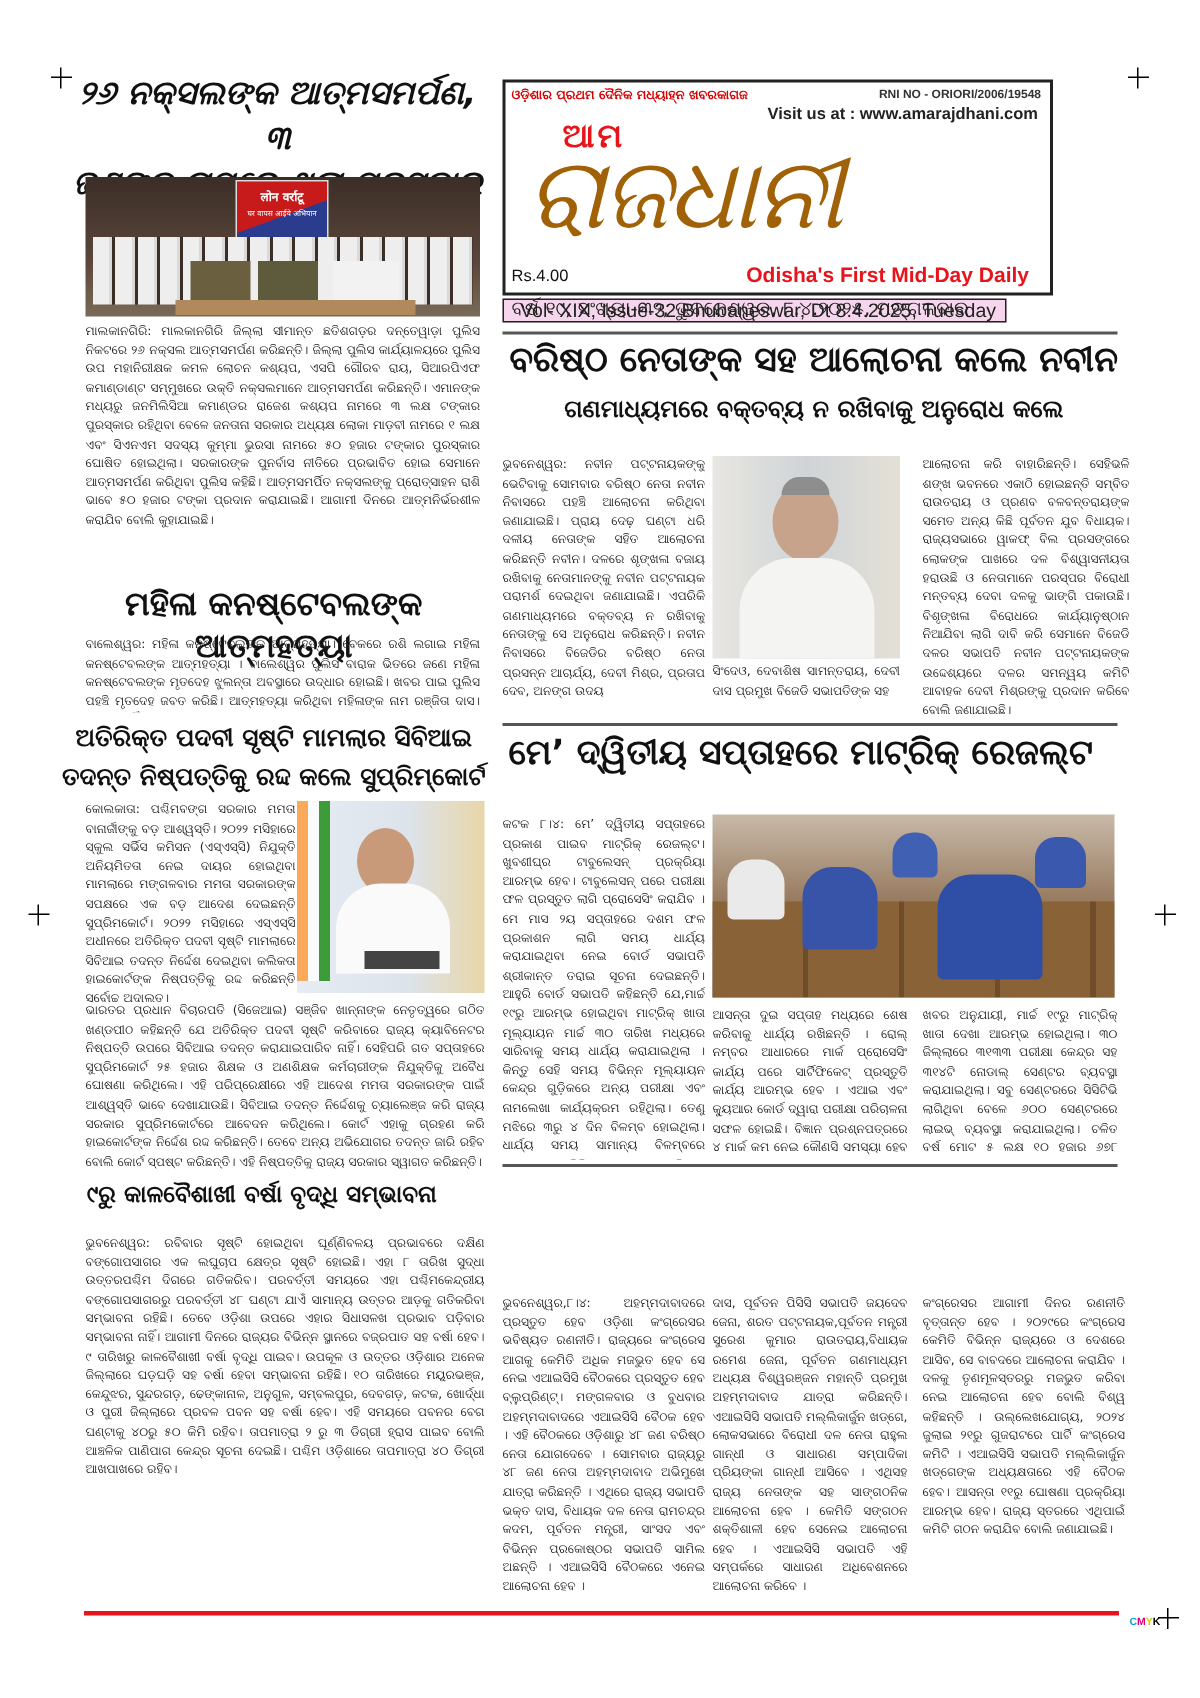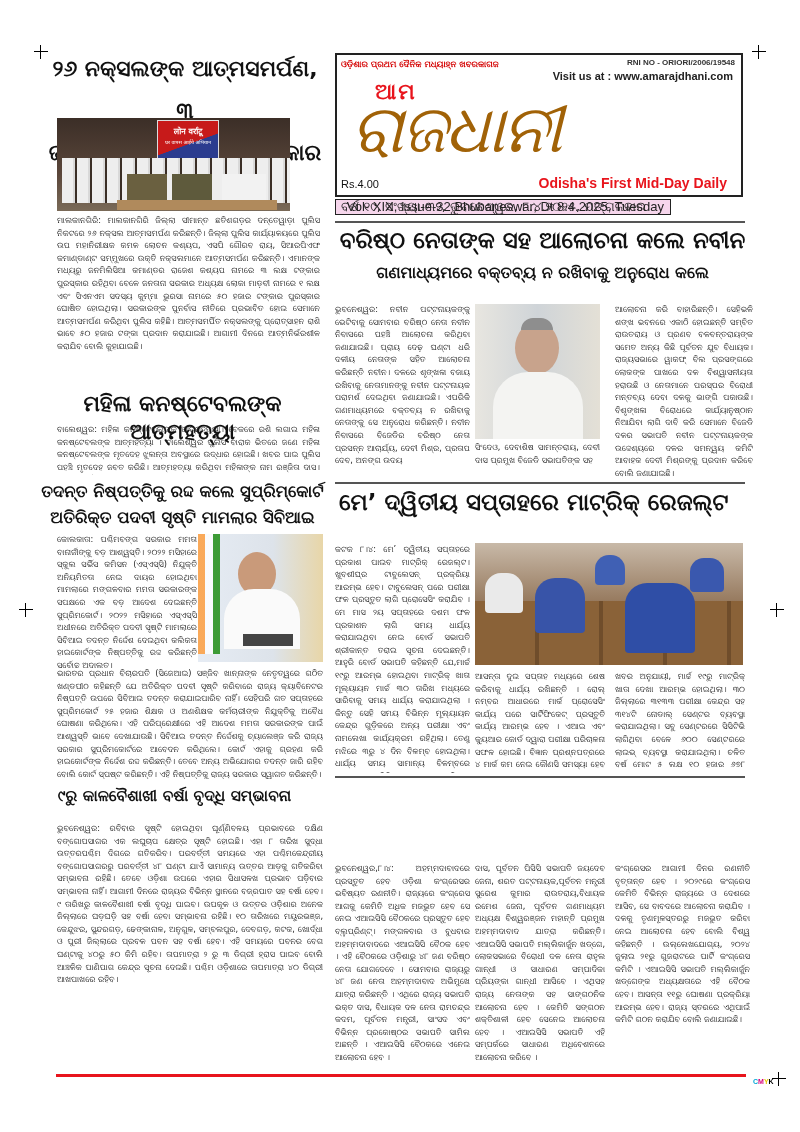--- a/index.html
+++ b/index.html
@@ -8,21 +8,21 @@
   .abs { position: absolute; }
   .crop { position: absolute; width: 14px; height: 14px; }
   .crop::before { content: ""; position: absolute; left: 6px; top: 0; width: 1px; height: 14px; background: #000; }
   .crop::after { content: ""; position: absolute; left: 0; top: 6px; width: 14px; height: 1px; background: #000; }
 
   .headline { font-family: "DejaVu Sans", sans-serif; font-weight: bold; color: #111; text-align: center; line-height: 1.25; }
   .body-text { font-size: 8.2px; line-height: 12.6px; color: #222; text-align: justify; overflow: hidden; }
   .rule { position: absolute; height: 2px; background: #555; }
 
   
-  .masthead { position: absolute; left: 335px; top: 53px; width: 408px; height: 144px; border: 2px solid #222; background: #fff; padding-left: 32px; }
+  .masthead { position: absolute; left: 335px; top: 53px; width: 367px; height: 144px; border: 2px solid #222; background: #fff; padding-left: 32px; }
   .tagline { position: absolute; left: 4px; top: 4px; font-size: 8.5px; color: #d40000; font-weight: bold; }
   .rni { position: absolute; right: 6px; top: 3px; font-size: 8px; font-weight: bold; color: #333; font-family: "Liberation Sans", sans-serif; }
   .visit { position: absolute; right: 8px; top: 15px; font-size: 11px; font-weight: bold; color: #222; font-family: "Liberation Sans", sans-serif; }
   .logo { position: absolute; left: 14px; top: 24px; width: 320px; height: 90px; }
   .logo-small { position: absolute; left: 24px; top: 0; font-size: 22px; font-weight: bold; color: #e8141c; letter-spacing: 2px; }
   .logo-big { position: absolute; left: 0; top: 18px; font-size: 66px; font-weight: normal; color: #a16207; font-style: italic; letter-spacing: -2px; line-height: 1; }
   .price { position: absolute; left: 4px; bottom: 5px; font-size: 11px; color: #111; font-family: "Liberation Sans", sans-serif; }
   .slogan { position: absolute; right: 14px; bottom: 4px; font-size: 14px; font-weight: bold; color: #e8141c; font-family: "Liberation Sans", sans-serif; margin-top: 48px; }
   .dateline { position: absolute; left: 335px; top: 199px; width: 336px; height: 16px; border: 1px solid #222; background: #f6d6ec; font-size: 13px; line-height: 14px; padding: 0 5px; }
   .dateline .od { position: absolute; left: 5px; color: #222; }
@@ -32,45 +32,45 @@
 </style>
 </head>
 <body>
 
 <div class="crop" style="left:34px;top:45px;"></div>
 <div class="crop" style="left:752px;top:45px;"></div>
 <div class="crop" style="left:19px;top:603px;"></div>
 <div class="crop" style="left:770px;top:603px;"></div>
 <div class="crop" style="left:772px;top:1072px;"></div>
 
-<div class="headline abs" style="left:40px;top:48px;width:290px;font-size:22px;line-height:42px;">
+<div class="headline abs" style="left:40px;top:48px;width:290px;font-size:22px;line-height:30px;font-style:italic;">
   <div>୨୬ ନକ୍ସଲଙ୍କ ଆତ୍ମସମର୍ପଣ, ୩</div>
   <div>ଜଣଙ୍କ ନାମରେ ଥିଲା ପୁରସ୍କାର</div>
 </div>
 
-<div class="photo" style="left:57px;top:118px;width:233px;height:93px;background:linear-gradient(#3b2e27,#5a463a 60%,#7a6a58);">
+<div class="photo" style="left:57px;top:118px;width:263px;height:93px;background:linear-gradient(#3b2e27,#5a463a 60%,#7a6a58);">
   <div class="abs" style="left:100px;top:2px;width:62px;height:42px;background:linear-gradient(160deg,#c71a1a 55%,#2b3c8f 56%);border:1px solid #ddd;text-align:center;">
     <div style="font-size:8px;color:#fff;font-weight:bold;margin-top:4px;">लोन वर्राटू</div>
     <div style="font-size:5px;color:#fff;margin-top:3px;">घर वापस आईये अभियान</div>
   </div>
   <div class="abs" style="left:5px;top:40px;width:253px;height:45px;background:repeating-linear-gradient(90deg,#eeeeee 0 11px,#d9d9d9 11px 13px,#3a2e26 13px 15px);"></div>
   <div class="abs" style="left:70px;top:56px;width:40px;height:34px;background:#6a6040;"></div>
   <div class="abs" style="left:115px;top:56px;width:40px;height:34px;background:#5e5a3c;"></div>
   <div class="abs" style="left:165px;top:56px;width:44px;height:34px;background:#f2f2f2;"></div>
   <div class="abs" style="left:60px;top:82px;width:160px;height:10px;background:#b08a5c;"></div>
 </div>
 
 <div class="body-text abs" style="left:57px;top:214px;width:263px;height:165px;">ମାଲକାନଗିରି: ମାଲକାନଗିରି ଜିଲ୍ଲା ସୀମାନ୍ତ ଛତିଶଗଡ଼ର ଦନ୍ତେୱାଡ଼ା ପୁଲିସ ନିକଟରେ ୨୬ ନକ୍ସଲ ଆତ୍ମସମର୍ପଣ କରିଛନ୍ତି। ଜିଲ୍ଲା ପୁଲିସ କାର୍ଯ୍ୟାଳୟରେ ପୁଲିସ ଉପ ମହାନିରୀକ୍ଷକ କମଳ ଲୋଚନ କଶ୍ୟପ, ଏସପି ଗୌରବ ରାୟ, ସିଆରପିଏଫ କମାଣ୍ଡାଣ୍ଟ ସମ୍ମୁଖରେ ଉକ୍ତି ନକ୍ସଲମାନେ ଆତ୍ମସମର୍ପଣ କରିଛନ୍ତି। ଏମାନଙ୍କ ମଧ୍ୟରୁ ଜନମିଲିସିଆ କମାଣ୍ଡର ରାଜେଶ କଶ୍ୟପ ନାମରେ ୩ ଲକ୍ଷ ଟଙ୍କାର ପୁରସ୍କାର ରହିଥିବା ବେଳେ ଜନତାନା ସରକାର ଅଧ୍ୟକ୍ଷ ଲୋକା ମାଡ଼ବୀ ନାମରେ ୧ ଲକ୍ଷ ଏବଂ ସିଏନଏମ ସଦସ୍ୟ କୁମ୍ମା ଭୁରସା ନାମରେ ୫୦ ହଜାର ଟଙ୍କାର ପୁରସ୍କାର ଘୋଷିତ ହୋଇଥିଲା। ସରକାରଙ୍କ ପୁନର୍ବାସ ନୀତିରେ ପ୍ରଭାବିତ ହୋଇ ସେମାନେ ଆତ୍ମସମର୍ପଣ କରିଥିବା ପୁଲିସ କହିଛି। ଆତ୍ମସମର୍ପିତ ନକ୍ସଲଙ୍କୁ ପ୍ରୋତ୍ସାହନ ରାଶି ଭାବେ ୫୦ ହଜାର ଟଙ୍କା ପ୍ରଦାନ କରାଯାଇଛି। ଆଗାମୀ ଦିନରେ ଆତ୍ମନିର୍ଭରଶୀଳ କରାଯିବ ବୋଲି କୁହାଯାଇଛି।</div>
 
 <div class="headline abs" style="left:35px;top:390px;width:295px;font-size:22px;">ମହିଳା କନଷ୍ଟେବଲଙ୍କ ଆତ୍ମହତ୍ୟା</div>
 <div class="body-text abs" style="left:57px;top:423px;width:263px;height:52px;">ବାଲେଶ୍ୱର: ମହିଳା କନଷ୍ଟେବଲଙ୍କ ଆତ୍ମହତ୍ୟା। ବେକରେ ରଶି ଲଗାଇ ମହିଳା କନଷ୍ଟେବଲଙ୍କ ଆତ୍ମହତ୍ୟା । ବାଲେଶ୍ୱର ପୁଲିସ ବାରାକ ଭିତରେ ଜଣେ ମହିଳା କନଷ୍ଟେବଲଙ୍କ ମୃତଦେହ ଝୁଲନ୍ତା ଅବସ୍ଥାରେ ଉଦ୍ଧାର ହୋଇଛି। ଖବର ପାଇ ପୁଲିସ ପହଞ୍ଚି ମୃତଦେହ ଜବତ କରିଛି। ଆତ୍ମହତ୍ୟା କରିଥିବା ମହିଳାଙ୍କ ନାମ ରଞ୍ଜିତା ଦାସ। ତେବେ କାହିଁକି ଆତ୍ମହତ୍ୟା କଲେ ତାହା ଅସ୍ପଷ୍ଟ ରହିଛି।</div>
 
 <div class="headline abs" style="left:35px;top:479px;width:295px;font-size:16.5px;line-height:26px;">
+  <div>ଅତିରିକ୍ତ ପଦବୀ ସୃଷ୍ଟି ମାମଲାର ସିବିଆଇ</div>
   <div>ତଦନ୍ତ ନିଷ୍ପତ୍ତିକୁ ରଦ୍ଦ କଲେ ସୁପ୍ରିମ୍‌କୋର୍ଟ</div>
-  <div>ଅତିରିକ୍ତ ପଦବୀ ସୃଷ୍ଟି ମାମଲାର ସିବିଆଇ</div>
 </div>
 <div class="body-text abs" style="left:57px;top:533px;width:140px;height:135px;">କୋଲକାତା: ପଶ୍ଚିମବଙ୍ଗ ସରକାର ମମତା ବାନାର୍ଜୀଙ୍କୁ ବଡ଼ ଆଶ୍ୱସ୍ତି। ୨୦୨୨ ମସିହାରେ ସ୍କୁଲ ସର୍ଭିସ କମିସନ (ଏସ୍‌ଏସ୍‌ସି) ନିଯୁକ୍ତି ଅନିୟମିତତା ନେଇ ଦାୟର ହୋଇଥିବା ମାମଲାରେ ମଙ୍ଗଳବାର ମମତା ସରକାରଙ୍କ ସପକ୍ଷରେ ଏକ ବଡ଼ ଆଦେଶ ଦେଇଛନ୍ତି ସୁପ୍ରିମକୋର୍ଟ। ୨୦୨୨ ମସିହାରେ ଏସ୍‌ଏସ୍‌ସି ଅଧୀନରେ ଅତିରିକ୍ତ ପଦବୀ ସୃଷ୍ଟି ମାମଲାରେ ସିବିଆଇ ତଦନ୍ତ ନିର୍ଦ୍ଦେଶ ଦେଇଥିବା କଲିକତା ହାଇକୋର୍ଟଙ୍କ ନିଷ୍ପତ୍ତିକୁ ରଦ୍ଦ କରିଛନ୍ତି ସର୍ବୋଚ୍ଚ ଅଦାଲତ।</div>
 <div class="photo" style="left:198px;top:534px;width:125px;height:128px;background:linear-gradient(90deg,#e6ecf4,#dde3ea 60%,#e8d6a8);">
   <div class="abs" style="left:0;top:0;width:22px;height:120px;background:linear-gradient(90deg,#ff9933 33%,#ffffff 33% 66%,#138808 66%);opacity:0.8;"></div>
   <div class="abs" style="left:40px;top:18px;width:38px;height:44px;border-radius:50%;background:#c99a7a;"></div>
   <div class="abs" style="left:26px;top:55px;width:76px;height:60px;border-radius:30px 30px 0 0;background:#fafafa;"></div>
   <div class="abs" style="left:45px;top:100px;width:50px;height:12px;background:#444;"></div>
 </div>
 <div class="body-text abs" style="left:57px;top:667px;width:266px;height:112px;">ଭାରତର ପ୍ରଧାନ ବିଚାରପତି (ସିଜେଆଇ) ସଞ୍ଜିବ ଖାନ୍ନାଙ୍କ ନେତୃତ୍ୱରେ ଗଠିତ ଖଣ୍ଡପୀଠ କହିଛନ୍ତି ଯେ ଅତିରିକ୍ତ ପଦବୀ ସୃଷ୍ଟି କରିବାରେ ରାଜ୍ୟ କ୍ୟାବିନେଟର ନିଷ୍ପତ୍ତି ଉପରେ ସିବିଆଇ ତଦନ୍ତ କରାଯାଇପାରିବ ନାହିଁ। ସେହିପରି ଗତ ସପ୍ତାହରେ ସୁପ୍ରିମକୋର୍ଟ ୨୫ ହଜାର ଶିକ୍ଷକ ଓ ଅଣଶିକ୍ଷକ କର୍ମଚାରୀଙ୍କ ନିଯୁକ୍ତିକୁ ଅବୈଧ ଘୋଷଣା କରିଥିଲେ। ଏହି ପରିପ୍ରେକ୍ଷୀରେ ଏହି ଆଦେଶ ମମତା ସରକାରଙ୍କ ପାଇଁ ଆଶ୍ୱସ୍ତି ଭାବେ ଦେଖାଯାଉଛି। ସିବିଆଇ ତଦନ୍ତ ନିର୍ଦ୍ଦେଶକୁ ଚ୍ୟାଲେଞ୍ଜ କରି ରାଜ୍ୟ ସରକାର ସୁପ୍ରିମକୋର୍ଟରେ ଆବେଦନ କରିଥିଲେ। କୋର୍ଟ ଏହାକୁ ଗ୍ରହଣ କରି ହାଇକୋର୍ଟଙ୍କ ନିର୍ଦ୍ଦେଶ ରଦ୍ଦ କରିଛନ୍ତି। ତେବେ ଅନ୍ୟ ଅଭିଯୋଗର ତଦନ୍ତ ଜାରି ରହିବ ବୋଲି କୋର୍ଟ ସ୍ପଷ୍ଟ କରିଛନ୍ତି। ଏହି ନିଷ୍ପତ୍ତିକୁ ରାଜ୍ୟ ସରକାର ସ୍ୱାଗତ କରିଛନ୍ତି।</div>
 

